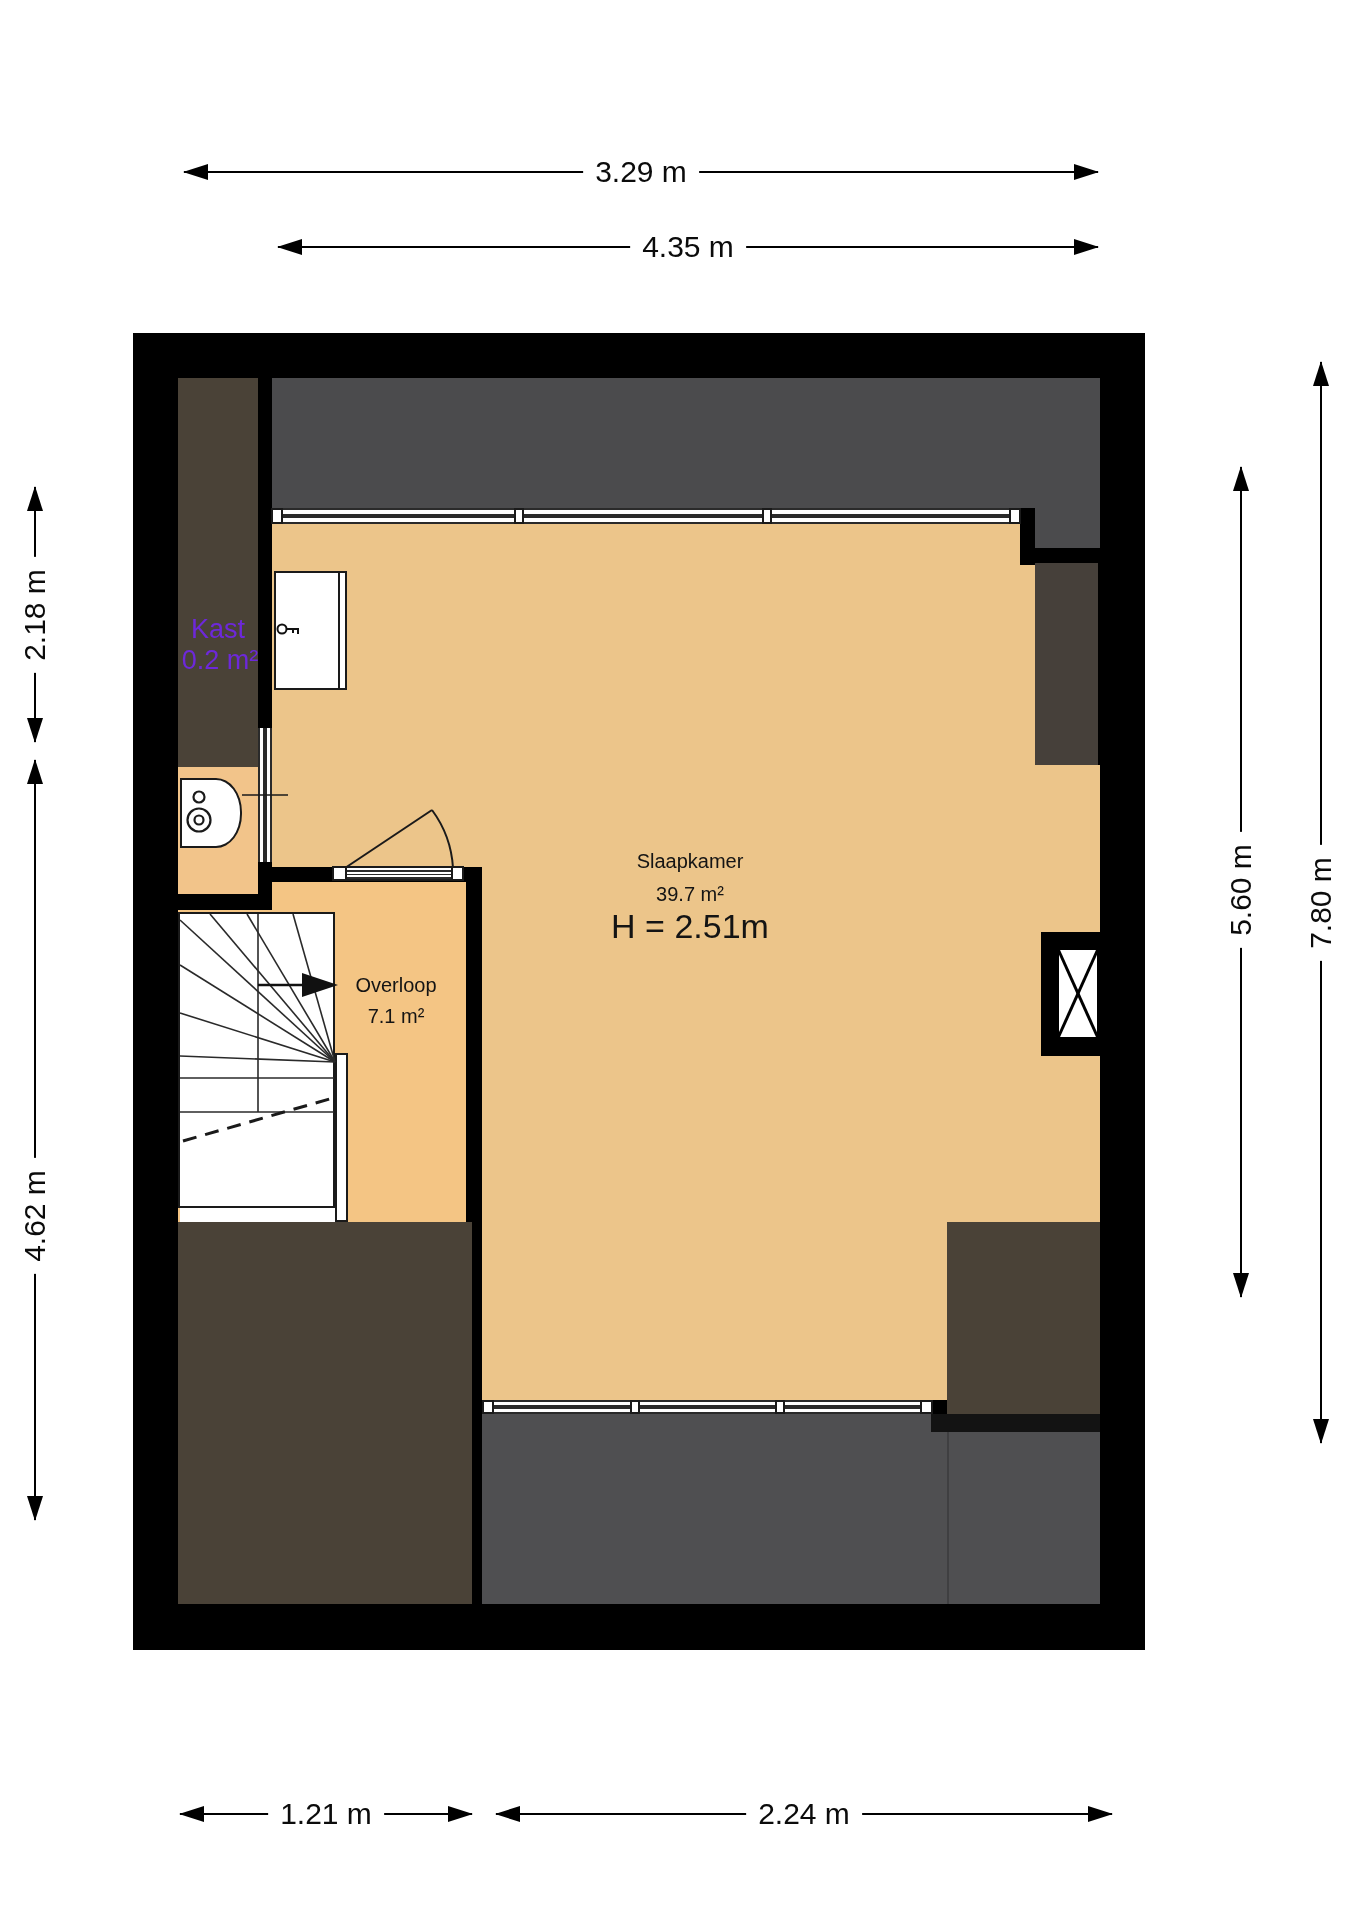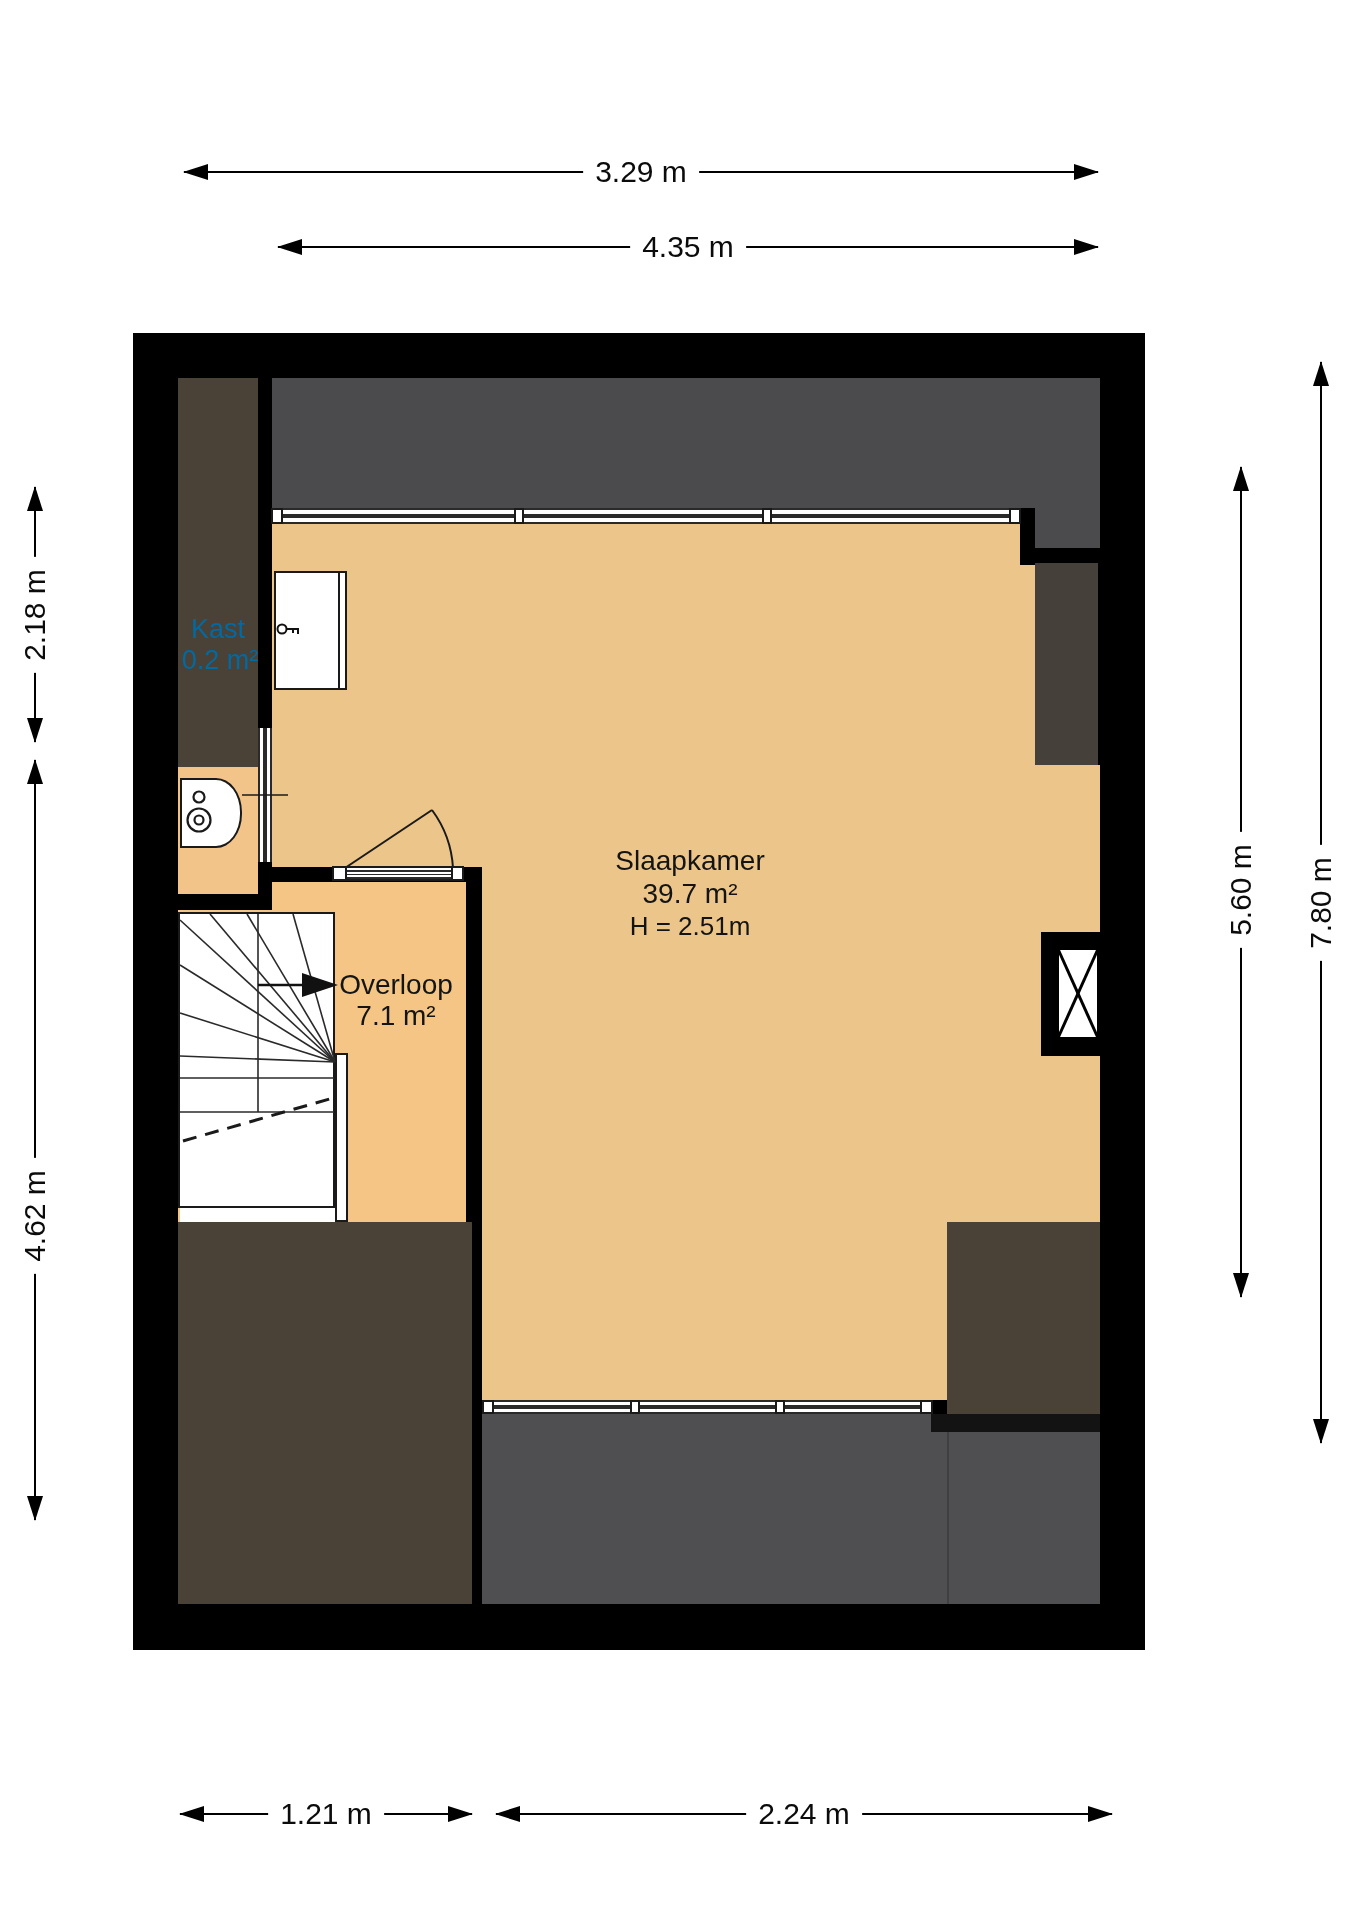--- a/index.html
+++ b/index.html
@@ -22,22 +22,22 @@
   .boiler{left:180px;top:778px;width:62px;height:70px;background:#fff;border:2px solid #1a1a1a;box-sizing:border-box;border-radius:0 26px 26px 0 / 0 34px 34px 0;}
   .stairbox{left:178px;top:912px;width:157px;height:296px;background:#fff;border:2px solid #1a1a1a;box-sizing:border-box;}
   .stairrail{left:335px;top:1053px;width:13px;height:169px;background:#fff;border:2px solid #1a1a1a;box-sizing:border-box;}
   .stairpad{left:180px;top:1208px;width:166px;height:14px;background:#fff;}
   .doorstrip{left:332px;top:866px;width:132px;height:15px;background:#fff;border:2px solid #1a1a1a;box-sizing:border-box;}
   .doorstrip .jamb{position:absolute;top:-2px;bottom:-2px;width:2px;background:#1a1a1a;}
   .doorstrip .leaf-line{position:absolute;left:13px;right:11px;height:1.5px;background:#2a2a2a;}
   .shaft-black{left:1041px;top:932px;width:60px;height:124px;background:#000;}
   .shaft-white{left:1056px;top:947px;width:44px;height:93px;background:#fff;border:3px solid #000;box-sizing:border-box;}
   
-  .roomlabel{position:absolute;transform:translate(-50%,-50%);font-size:28px;color:#141414;white-space:nowrap;text-align:center;}
-  .kastlabel{font-size:27px;color:#0369a1;}
+  .roomlabel{position:absolute;transform:translate(-50%,-50%);font-size:20px;color:#141414;white-space:nowrap;text-align:center;}
+  .kastlabel{font-size:27px;color:#6d28d9;}
   
   .dim{position:absolute;}
   .dim .line-h{position:absolute;left:0;right:0;top:-1px;height:2px;background:#000;}
   .dim .line-v{position:absolute;top:0;bottom:0;left:-1px;width:2px;background:#000;}
   .ah{position:absolute;width:0;height:0;}
   .ah.w{left:-1px;top:-8px;border-top:8px solid transparent;border-bottom:8px solid transparent;border-right:25px solid #000;}
   .ah.e{right:-1px;top:-8px;border-top:8px solid transparent;border-bottom:8px solid transparent;border-left:25px solid #000;}
   .ah.n{top:-1px;left:-8px;border-left:8px solid transparent;border-right:8px solid transparent;border-bottom:25px solid #000;}
   .ah.s{bottom:-1px;left:-8px;border-left:8px solid transparent;border-right:8px solid transparent;border-top:25px solid #000;}
   .dimlabel{position:absolute;background:#fff;padding:0 12px;font-size:30px;color:#0b0b0b;white-space:nowrap;}
@@ -149,21 +149,21 @@
   <g stroke="#111" stroke-width="2" fill="none">
     <circle cx="282" cy="629" r="4.5"></circle>
     <line x1="286" y1="629" x2="299" y2="629"></line>
     <line x1="293" y1="629" x2="293" y2="633"></line>
     <line x1="298" y1="629" x2="298" y2="634"></line>
   </g>
 </svg>
 
 <div class="roomlabel" style="left:690px;top:861px">Slaapkamer</div>
 <div class="roomlabel" style="left:690px;top:894px">39.7 m²</div>
-<div class="roomlabel" style="left:690px;top:926px;font-size:26px">H = 2.51m</div>
+<div class="roomlabel" style="left:690px;top:926px;font-size:34px">H = 2.51m</div>
 
 <div class="roomlabel" style="left:396px;top:985px">Overloop</div>
 <div class="roomlabel" style="left:396px;top:1016px">7.1 m²</div>
 
 <div class="roomlabel kastlabel" style="left:218px;top:629px">Kast</div>
 <div class="roomlabel kastlabel" style="left:220px;top:660px">0.2 m²</div>
 
 <div class="dim" style="left:184px;top:172px;width:914px;height:0">
   <div class="line-h"></div>
     <span class="ah w"></span>

